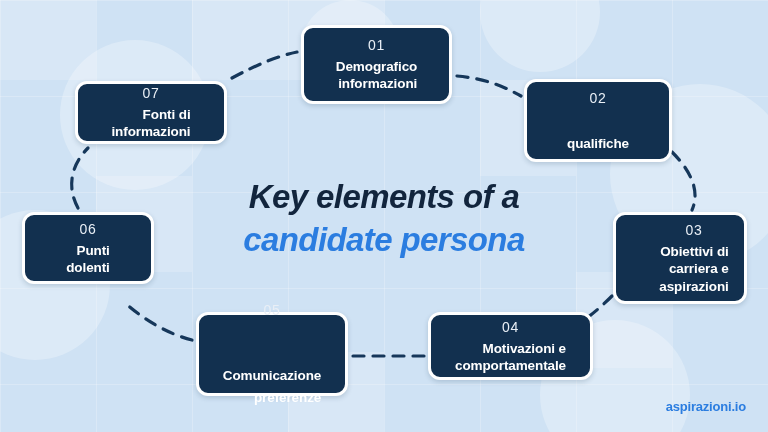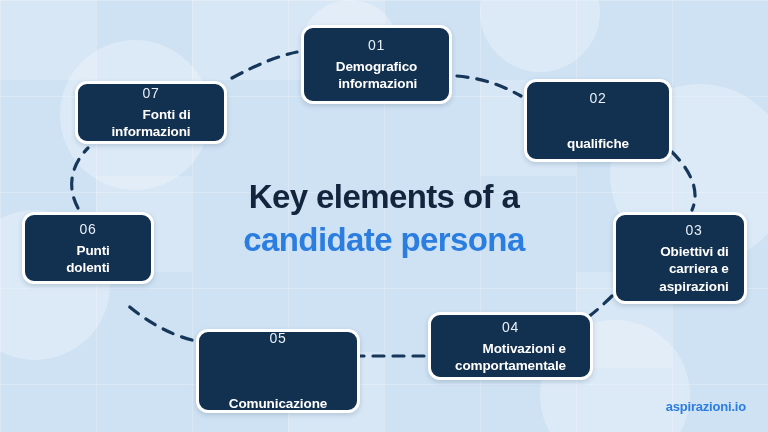--- a/index.html
+++ b/index.html
@@ -86,31 +86,32 @@
     letter-spacing: -0.1px;
   }
   .node-label .ln { display: block; }
   .node-label.airy .ln + .ln { margin-top: 5px; }
 
   
   #node-01 { left: 301px; top: 25px;  width: 151px; height: 79px; }
   #node-02 { left: 524px; top: 79px;  width: 148px; height: 83px; gap: 24px; }
   #node-03 { left: 613px; top: 212px; width: 134px; height: 92px; padding-left: 36px; }
   #node-04 { left: 428px; top: 312px; width: 165px; height: 68px; }
-  #node-05 { left: 196px; top: 329px; width: 164px; height: 84px; gap: 44px; }
+  #node-05 { left: 196px; top: 312px; width: 152px; height: 84px; gap: 44px; }
   #node-06 { left: 22px;  top: 212px; width: 132px; height: 72px; }
   #node-07 { left: 75px;  top: 81px;  width: 152px; height: 63px; }
 
   
   .title-block {
     position: absolute;
     left: 196px;
     top: 176px;
     width: 376px;
     text-align: center;
+    font-style: italic;
   }
   .title-line {
     font-size: 33px;
     font-weight: bold;
     letter-spacing: -0.6px;
     line-height: 1.30;
   }
   .title-line-1 { color: #12253d; }
   .title-line-2 { color: #2b7de0; }
 
@@ -185,20 +186,21 @@
     <div class="node-label">
       <span class="ln">Motivazioni e</span>
       <span class="ln">comportamentale</span>
     </div>
   </div>
 
   <div class="node" id="node-05">
     <div class="node-num">05</div>
     <div class="node-label airy">
       <span class="ln">Comunicazione</span>
+      <span class="ln">preferenze</span>
     </div>
   </div>
 
   <div class="node" id="node-06">
     <div class="node-num">06</div>
     <div class="node-label">
       <span class="ln">Punti</span>
       <span class="ln">dolenti</span>
     </div>
   </div>

